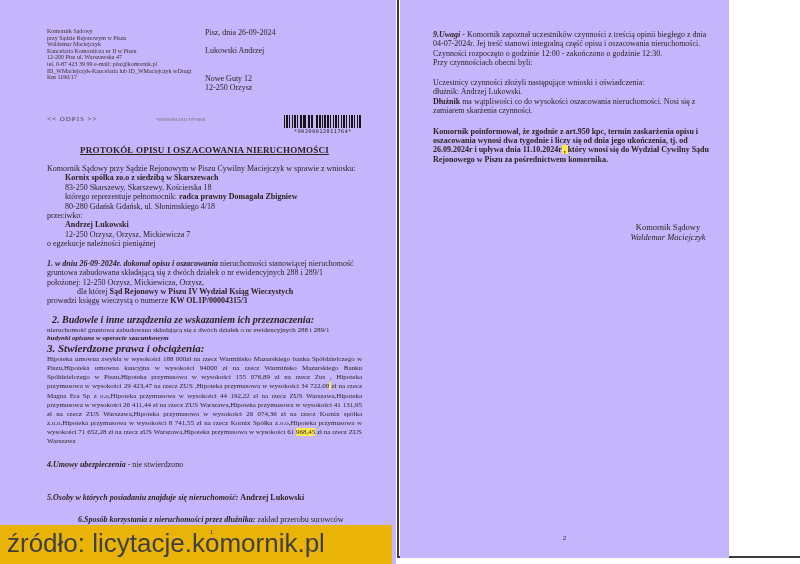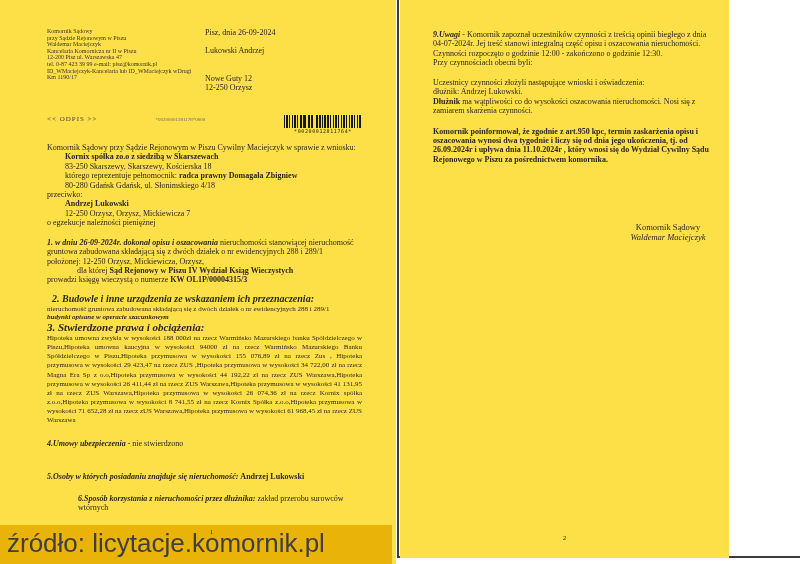--- a/index.html
+++ b/index.html
@@ -1,18 +1,18 @@
 <!DOCTYPE html>
 <html><head>
 <meta charset="utf-8">
 <style>
   html,body{margin:0;padding:0;background:#e9e9e9;}
   .screen{position:relative;width:800px;height:564px;background:#ffffff;overflow:hidden;
           font-family:"Liberation Serif", serif;color:#2b2520;}
-  .page{position:absolute;top:0;background:#fde047;}
+  .page{position:absolute;top:0;background:#c4b5fd;}
   .page1{left:0;width:396px;height:564px;padding:28px 34px 0 47px;box-sizing:border-box;}
   .page2{left:400px;width:329px;height:558px;padding:30px 12px 0 33px;box-sizing:border-box;}
   .divider{position:absolute;left:397px;top:0;width:2px;height:558px;background:#3c3c3c;}
   .p2-bottom{position:absolute;left:397px;top:556px;width:403px;height:2px;background:#3c3c3c;}
   .line{font-size:8px;line-height:1.18;}
   .b{font-weight:bold;}
   .i{font-style:italic;}
   .hl{background:#ffe94d;}
   .letterhead{font-size:6px;line-height:1.1;color:#3a332c;width:158px;flex:none;}
   .hdr{display:flex;}
@@ -62,20 +62,21 @@
 
     <div class="odpis-row">
       <div class="odpis">&lt;&lt; ODPIS &gt;&gt;</div>
       <div class="odpis-code">*00200001281178*0000</div>
       <div class="barcode-wrap">
         <div class="barcode-bars"></div>
         <div class="barcode-digits">*00200012811764*</div>
       </div>
     </div>
 
+    <div class="doc-title"><span>PROTOKÓŁ  OPISU I OSZACOWANIA NIERUCHOMOŚCI</span></div>
 
     <div id="p1-body">
         <div class="line" style="margin-top: 9px;"><span>Komornik Sądowy przy Sądzie Rejonowym w Piszu Cywilny Maciejczyk w sprawie z wniosku:</span></div>
         <div class="line" style="padding-left: 18px;"><span class="b">Kornix spółka zo.o z siedzibą w Skarszewach</span></div>
         <div class="line" style="padding-left: 18px;"><span>83-250 Skarszewy, Skarszewy, Kościerska 18</span></div>
         <div class="line" style="padding-left: 18px;"><span>którego reprezentuje pełnomocnik: </span><span class="b">radca prawny Domagała Zbigniew</span></div>
         <div class="line" style="padding-left: 18px;"><span>80-280 Gdańsk  Gdańsk, ul. Słonimskiego 4/18</span></div>
         <div class="line"><span>przeciwko:</span></div>
         <div class="line" style="padding-left: 18px;"><span class="b">Andrzej Lukowski</span></div>
         <div class="line" style="padding-left: 18px;"><span>12-250 Orzysz,  Orzysz,   Mickiewicza 7</span></div>

